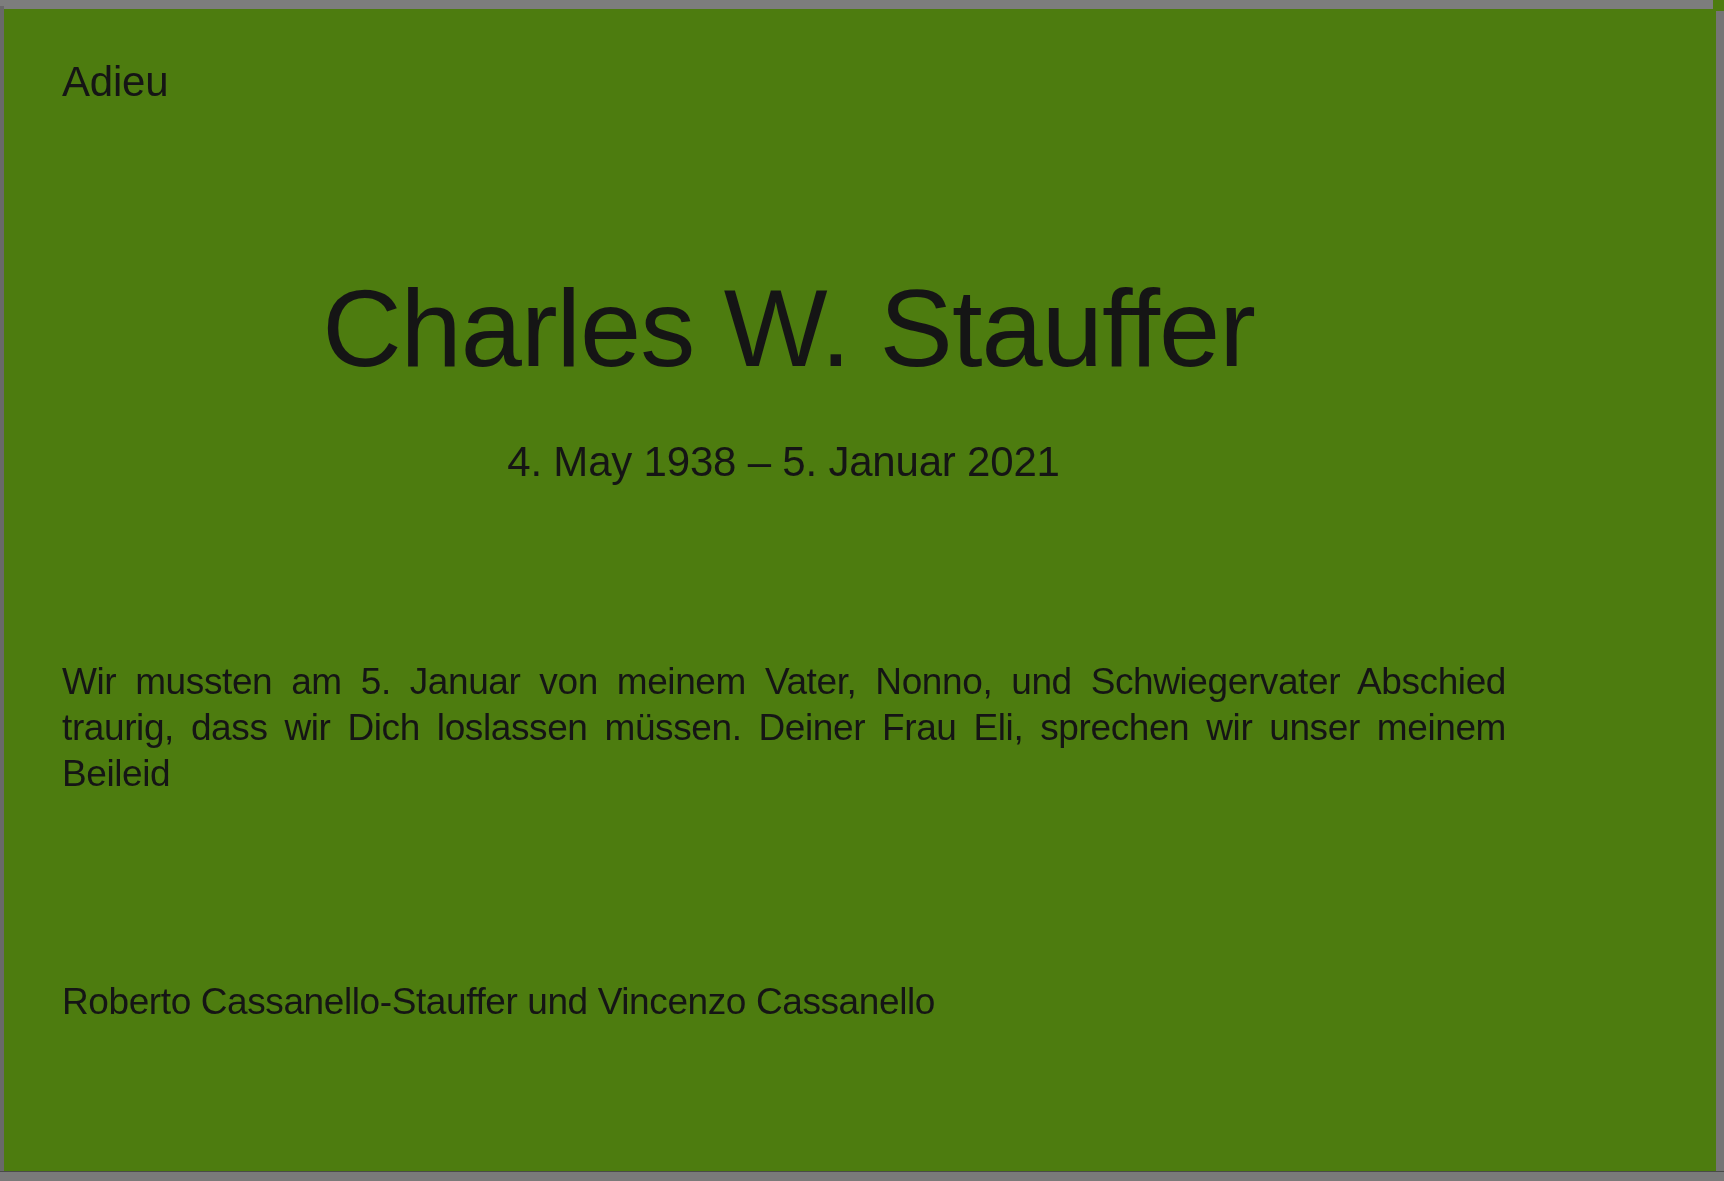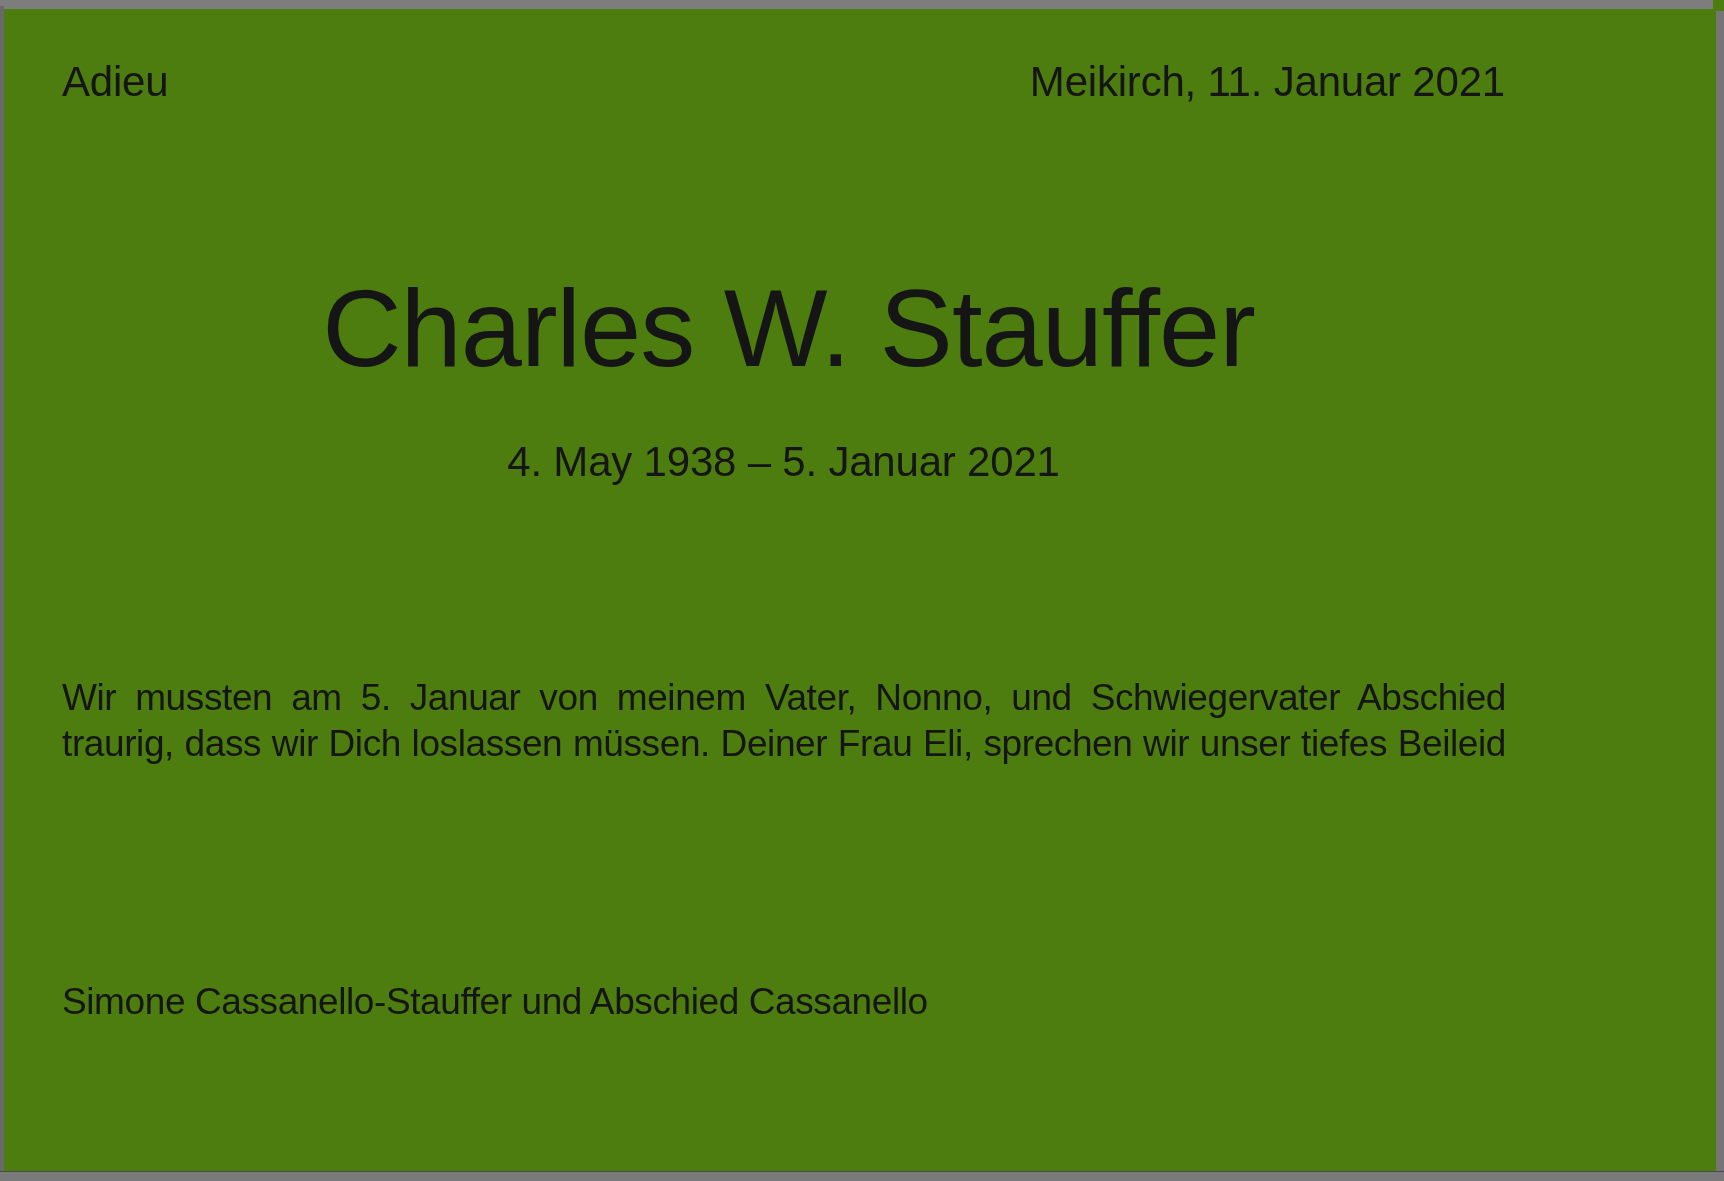--- a/index.html
+++ b/index.html
@@ -68,21 +68,20 @@
     line-height: 50px;
     letter-spacing: -0.2px;
   }
   .message {
     position: absolute;
     left: 62px; top: 659px;
     width: 1444px;
     font-size: 37px;
     line-height: 46px;
     letter-spacing: -0.4px;
-    margin-top: 16px;
   }
   .message .msg-line {
     text-align: justify;
     text-align-last: justify;
   }
   .message .msg-line.last {
     text-align-last: left;
   }
   .mourners {
     position: absolute;
@@ -97,28 +96,27 @@
 <body>
 
 <div class="card">
   <div class="frame-top"></div>
   <div class="frame-left"></div>
   <div class="frame-right"></div>
   <div class="frame-bottom"></div>
 
   <div class="header">
     <span>Adieu</span>
-    <span>Meikirch, 11. Januar 2021</span>
   </div>
 
   <div class="title">Charles W. Stauffer</div>
 
   <div class="life-dates">4. May 1938 – 5. Januar 2021</div>
 
   <div class="message">
     <div class="msg-line">Wir mussten am 5. Januar von meinem Vater, Nonno, und Schwiegervater Abschied</div>
-    <div class="msg-line">traurig, dass wir Dich loslassen müssen. Deiner Frau Eli, sprechen wir unser tiefes Beileid</div>
+    <div class="msg-line">traurig, dass wir Dich loslassen müssen. Deiner Frau Eli, sprechen wir unser meinem Beileid</div>
   </div>
 
   <div class="mourners">
-    <div>Simone Cassanello-Stauffer und Abschied Cassanello</div>
+    <div>Roberto Cassanello-Stauffer und Vincenzo Cassanello</div>
   </div>
 </div>
 
 </body></html>

